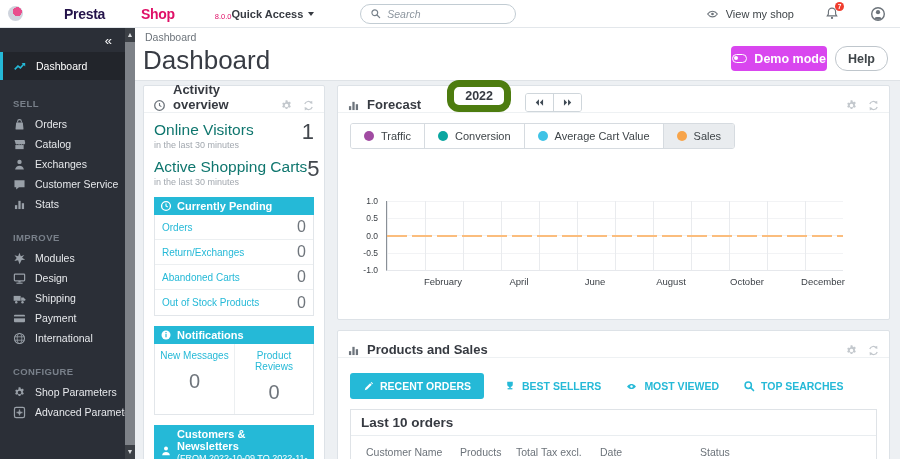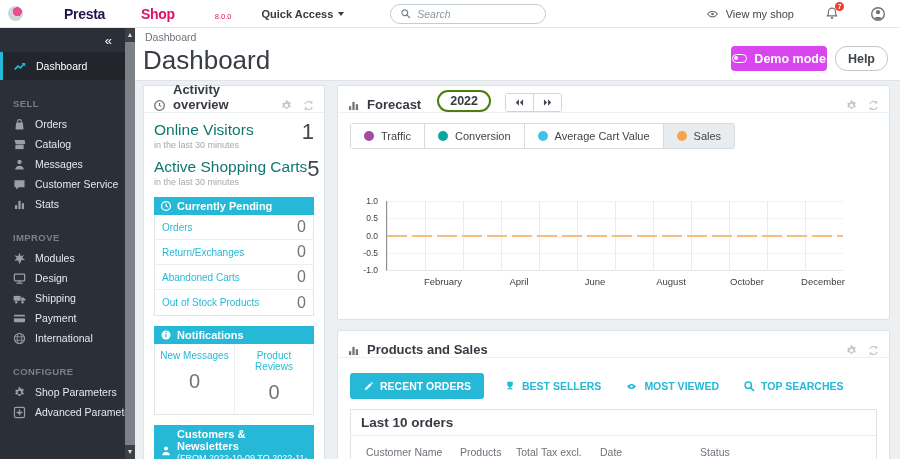--- a/index.html
+++ b/index.html
@@ -9,21 +9,21 @@
 
   
   #topbar { position:absolute; left:0; top:0; width:900px; height:28px; background:#fff;
             border-bottom:1px solid #e3e7eb; display:flex; align-items:center; z-index:5; }
   .brand { display:flex; align-items:baseline; margin-left:8px; cursor:pointer;gap:36px; }
   .logo-mark { width:15px; height:15px; border-radius:50%; align-self:center;
                background:radial-gradient(circle at 62% 38%, #e94f8d 0 34%, #cfd4dd 35% 100%); margin-right:5px; }
   .brand-presta { font-size:14px; font-weight:bold; color:#24134a; letter-spacing:-.3px; }
   .brand-shop { font-size:14px; font-weight:bold; color:#df1067; letter-spacing:-.3px; }
   .brand-version { font-size:7.5px; color:#df1067; margin-left:4px; }
-  .quick-access { display:flex; align-items:center; gap:5px; margin-left:30px; background:none; border:none;
+  .quick-access { display:flex; align-items:center; gap:5px; background:none; border:none;
                   font-family:inherit; font-size:11px; font-weight:bold; color:#363a41; cursor:pointer; }
   .caret-down { width:0; height:0; border-left:3.5px solid transparent; border-right:3.5px solid transparent;
                 border-top:4.5px solid #363a41; }
   .searchbar { display:flex; align-items:center; gap:6px; margin-left:46px; width:156px; height:20px;
                border:1px solid #c2ccd3; border-radius:10px; padding:0 9px; background:#fff; }
   .searchbar svg { color:#76808a; flex:none; }
   .searchbar input { border:none; outline:none; width:100%; font-family:inherit; font-size:10.5px;
                      font-style:italic; color:#55606a; background:transparent; }
   .searchbar input::placeholder { color:#8d969f; }
   .topbar-right { margin-left:auto; display:flex; align-items:center; gap:31px; margin-right:14px; }
@@ -100,22 +100,22 @@
   .prow-label { font-size:10px; color:#25b9d7; cursor:pointer; }
   .prow-value { font-size:16px; color:#6f757c; }
   .notifbox { border:1px solid #e2e6ea; border-top:none; display:grid; grid-template-columns:1fr 1fr; }
   .ncol { text-align:center; padding:6px 2px 10px; }
   .ncol + .ncol { border-left:1px solid #eceff1; }
   .ncol-label { font-size:10px; color:#25b9d7; cursor:pointer; }
   .ncol-value { font-size:20px; color:#6f757c; margin-top:9px; }
 
   
   #panel-forecast { left:202px; top:57px; width:553px; height:235px; }
-  .year-pill { border:2px solid #4d7c0f; border-radius:12px; padding:2px 11px; font-size:12.5px;
-               font-weight:bold; color:#363a41; margin-left:9px; background:#fff; }
+  .year-pill { border:7px solid #4d7c0f; border-radius:12px; padding:2px 11px; font-size:12.5px;
+               font-weight:bold; color:#363a41; margin-left:19px; background:#fff; }
   .nav-group { display:flex; border:1px solid #cfd6db; border-radius:3px; overflow:hidden; margin-left:7px; }
   .nav-group button { background:#fff; border:none; padding:3px 7px; color:#3f4a54; cursor:pointer; }
   .nav-group button + button { border-left:1px solid #cfd6db; }
   .legend { display:inline-flex; border:1px solid #d6dbe0; border-radius:3px; margin:10px 0 0 12px;
             background:#fff; overflow:hidden; }
   .seg { display:flex; align-items:center; gap:7px; padding:6px 13px; font-size:11px; color:#3f4549;
          cursor:pointer; background:#fff; border:none; font-family:inherit; }
   .seg + .seg { border-left:1px solid #d6dbe0; }
   .seg.active { background:#e9ecef; }
   .dot { width:10px; height:10px; border-radius:50%; }
@@ -216,21 +216,21 @@
         <path d="M1.8 2.6h12.4l.8 3.2a1.9 1.9 0 0 1-3.1 1.6 1.95 1.95 0 0 1-3 0 1.95 1.95 0 0 1-2.9 0 1.9 1.9 0 0 1-3.1-1.6z" fill="currentColor"></path>
         <rect x="2.9" y="8.7" width="10.2" height="5" fill="currentColor"></rect>
       </svg>
       <span class="side-label">Catalog</span>
     </div>
     <div class="side-item">
       <svg width="13" height="13" viewBox="0 0 16 16">
         <circle cx="8" cy="4.8" r="2.7" fill="currentColor"></circle>
         <path d="M2.6 14c.4-3 2.6-4.6 5.4-4.6s5 1.6 5.4 4.6z" fill="currentColor"></path>
       </svg>
-      <span class="side-label">Messages</span>
+      <span class="side-label">Exchanges</span>
     </div>
     <div class="side-item">
       <svg width="13" height="13" viewBox="0 0 16 16">
         <path d="M1.8 2.8h12.4v8.6H7.3L3.9 14.2v-2.8H1.8z" fill="currentColor"></path>
       </svg>
       <span class="side-label">Customer Service</span>
     </div>
     <div class="side-item">
       <svg width="13" height="13" viewBox="0 0 16 16">
         <rect x="2.4" y="8.8" width="2.8" height="4.8" fill="currentColor"></rect>

